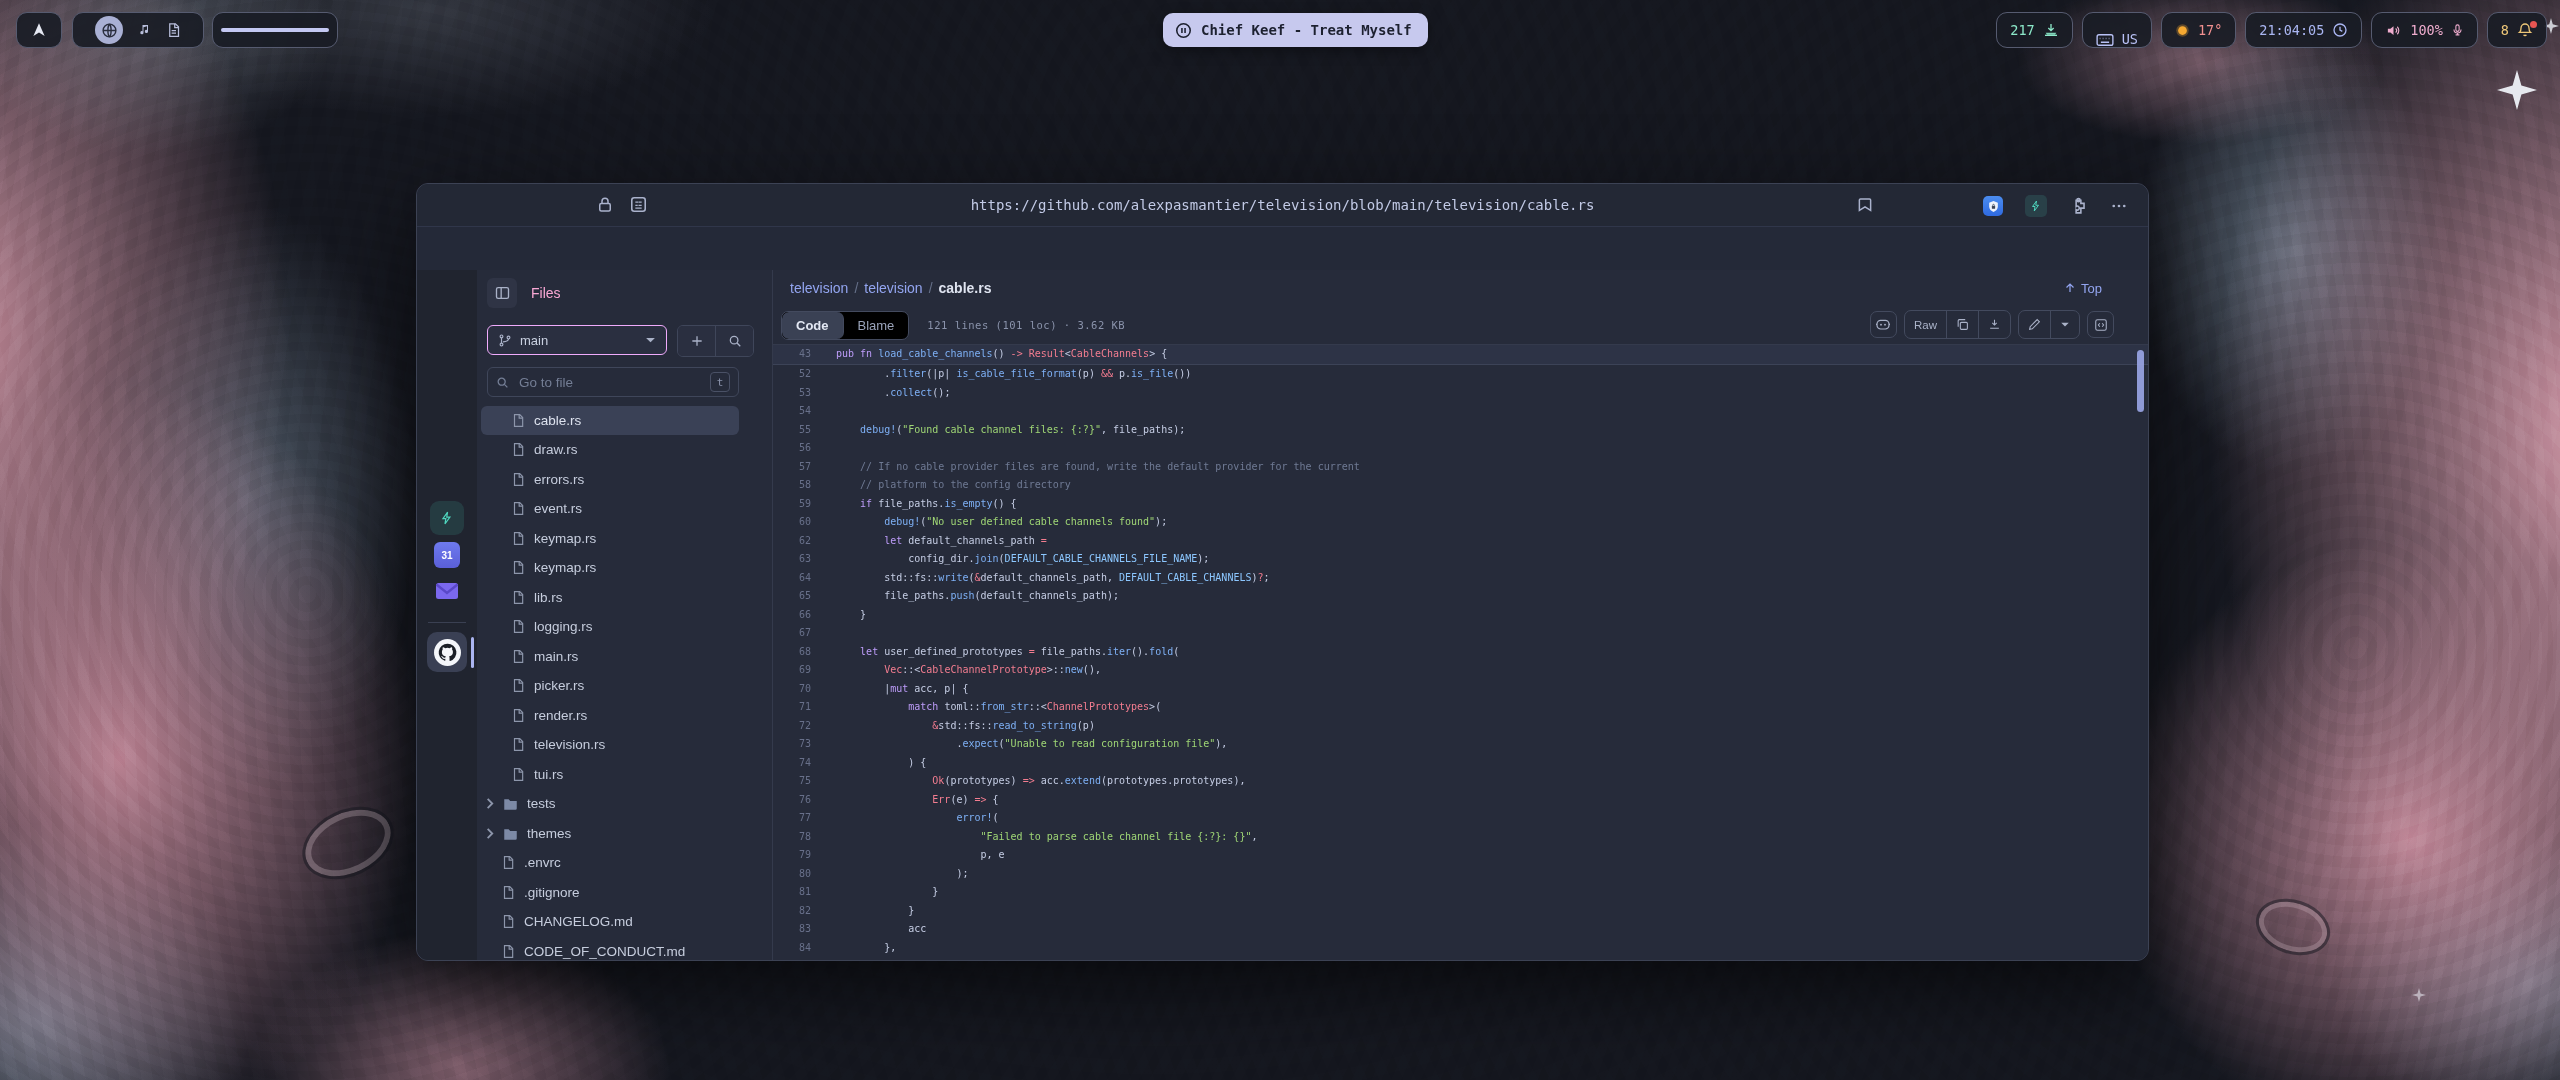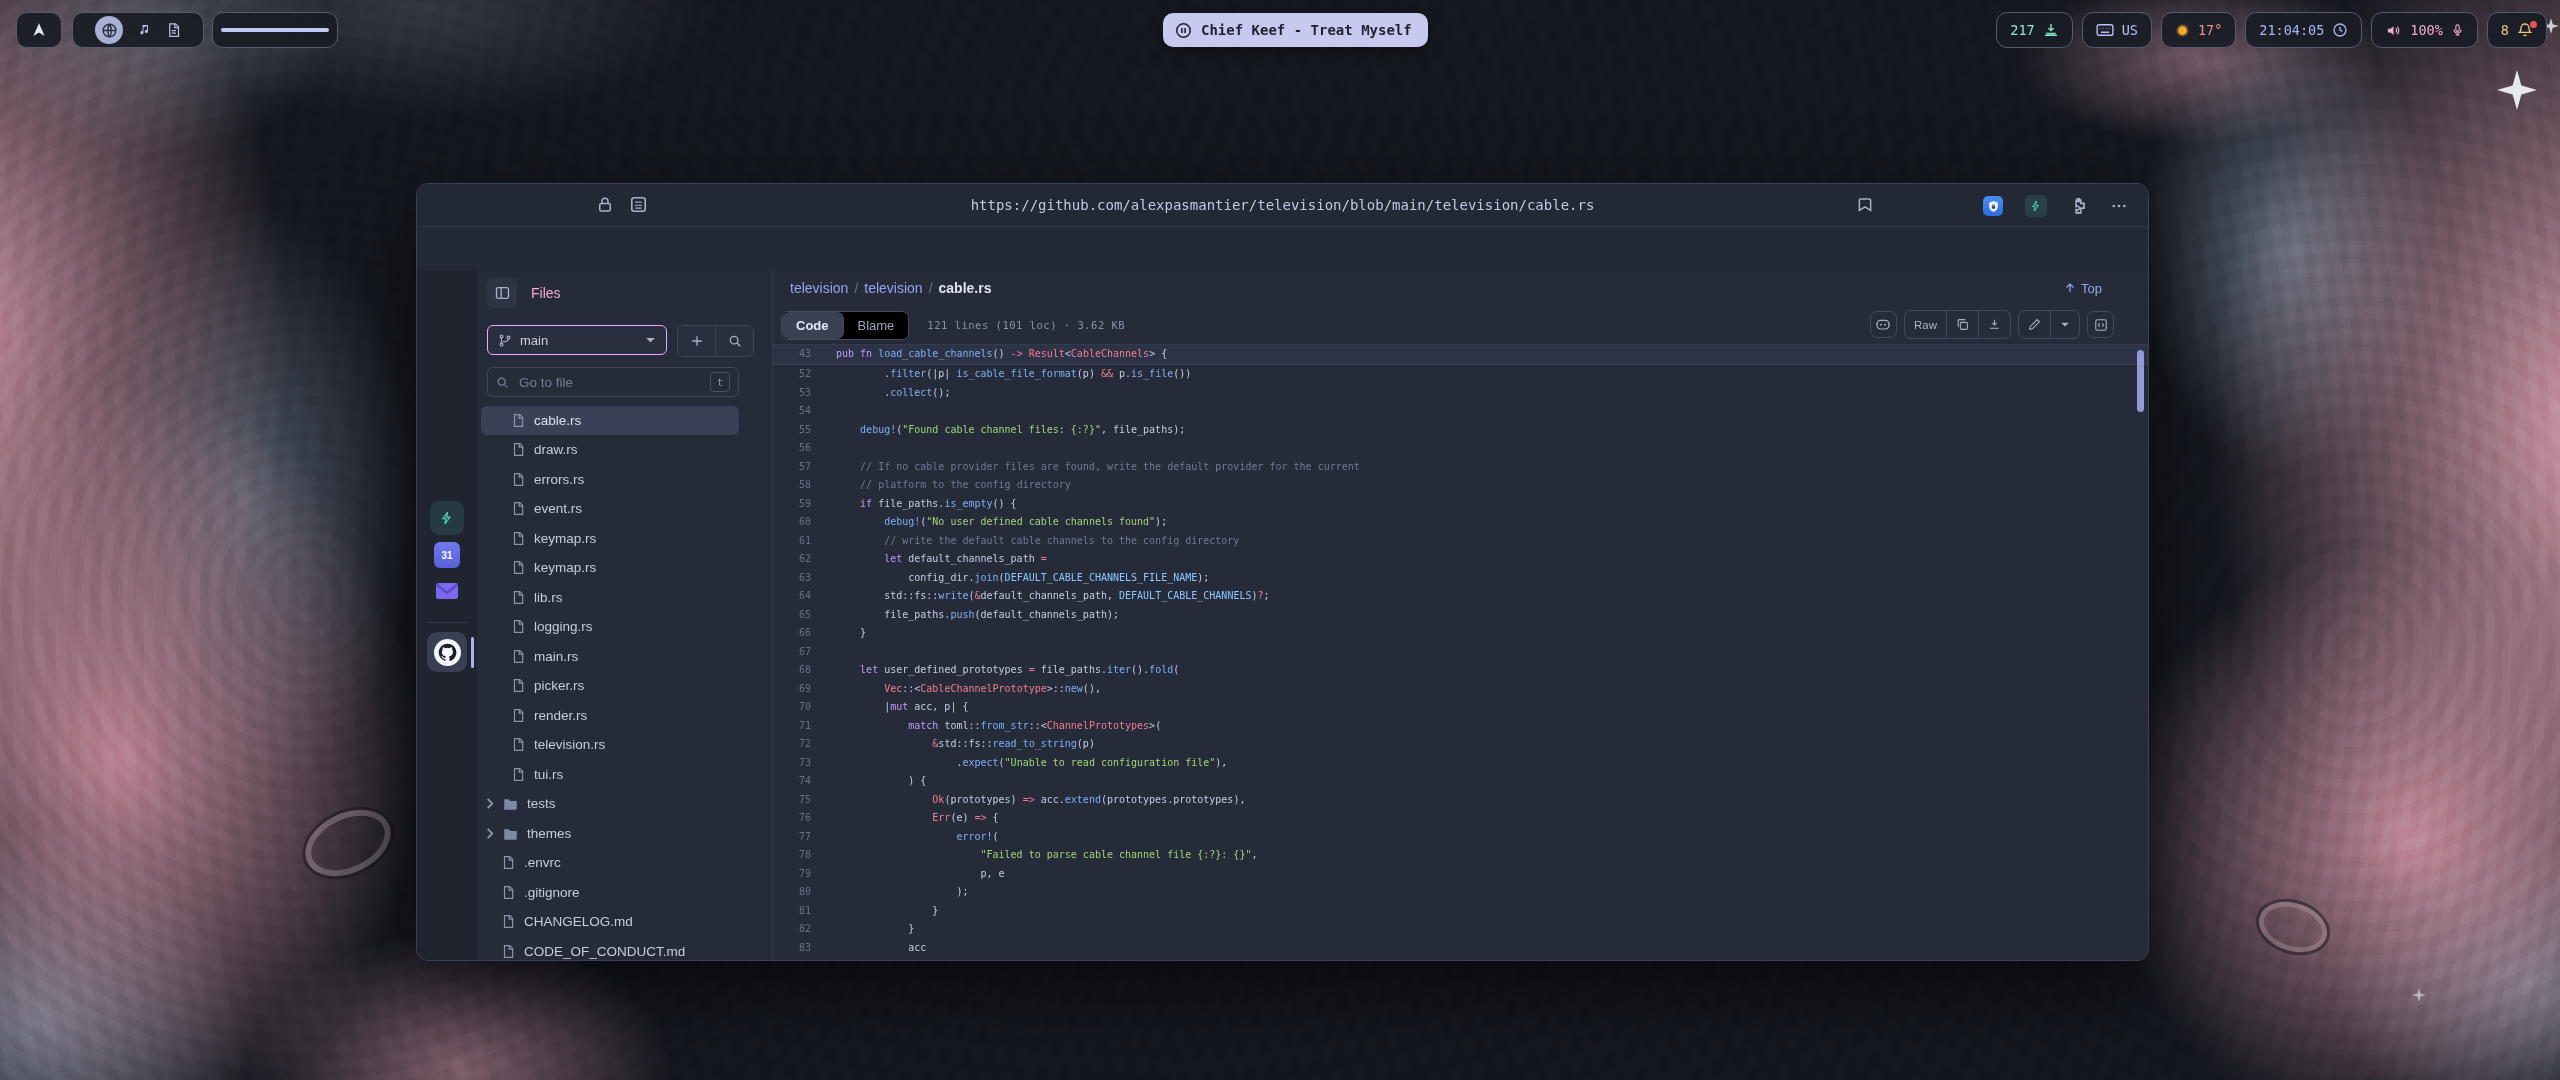--- a/index.html
+++ b/index.html
@@ -50,21 +50,21 @@
   .p-win{left:212px;width:126px;justify-content:center;}
   .win-line{width:108px;height:3.5px;border-radius:2px;background:#c3c8f2;}
   .p-media{left:1163px;top:13px;height:34px;width:auto;padding:0 16px 0 12px;gap:9px;border:none;
     background:#c7c9ee;color:#1d2130;font-weight:bold;font-size:14px;border-radius:10px;
     box-shadow:0 4px 14px rgba(0,0,0,.35);}
   .rightbar{position:absolute;right:13px;top:12px;display:flex;gap:9px;}
   .rpill{position:relative;top:0;height:36px;background:rgba(25,28,37,.92);border:1.5px solid #565b70;
     border-radius:11px;display:flex;align-items:center;gap:8px;padding:0 13px;box-sizing:border-box;
     font-family:"DejaVu Sans Mono",monospace;font-size:13.5px;}
   .w-net{color:var(--c-teal);}
-  .w-kb{color:var(--c-lavender);}
+  .w-kb{color:var(--c-lavender);align-items:flex-end;}
   .w-weather{color:var(--c-coral);}
   .w-clock{color:var(--c-clock);}
   .w-audio{color:var(--c-pink);}
   .w-notif{color:var(--c-yellow);}
   .belldot{position:absolute;right:9px;top:8px;width:7px;height:7px;border-radius:50%;background:var(--c-red);}
 
   
   .window{position:absolute;left:416px;top:183px;width:1731px;height:776px;
     background:#242938;border:1px solid #3c4254;border-radius:12px;
     box-shadow:0 26px 80px rgba(0,0,0,.6);display:flex;flex-direction:column;overflow:hidden;gap:43px;}
@@ -626,21 +626,20 @@
               <div class="code-line sticky"><span class="ln">43</span><span class="cl"><span class="tk-k">pub fn </span><span class="tk-f">load_cable_channels</span><span class="tk-p">()</span><span class="tk-t"> -&gt; </span><span class="tk-t">Result</span><span class="tk-p">&lt;</span><span class="tk-t">CableChannels</span><span class="tk-p">&gt; {</span></span></div>
               <div class="code-line"><span class="ln">52</span><span class="cl"><span class="tk-p">        .</span><span class="tk-f">filter</span><span class="tk-p">(|p| </span><span class="tk-f">is_cable_file_format</span><span class="tk-p">(p) </span><span class="tk-t">&amp;&amp;</span><span class="tk-p"> p.</span><span class="tk-f">is_file</span><span class="tk-p">())</span></span></div>
               <div class="code-line"><span class="ln">53</span><span class="cl"><span class="tk-p">        .</span><span class="tk-f">collect</span><span class="tk-p">();</span></span></div>
               <div class="code-line"><span class="ln">54</span><span class="cl"></span></div>
               <div class="code-line"><span class="ln">55</span><span class="cl"><span class="tk-p">    </span><span class="tk-f">debug!</span><span class="tk-p">(</span><span class="tk-s">"Found cable channel files: {:?}"</span><span class="tk-p">, file_paths);</span></span></div>
               <div class="code-line"><span class="ln">56</span><span class="cl"></span></div>
               <div class="code-line"><span class="ln">57</span><span class="cl"><span class="tk-p">    </span><span class="tk-c">// If no cable provider files are found, write the default provider for the current</span></span></div>
               <div class="code-line"><span class="ln">58</span><span class="cl"><span class="tk-p">    </span><span class="tk-c">// platform to the config directory</span></span></div>
               <div class="code-line"><span class="ln">59</span><span class="cl"><span class="tk-p">    </span><span class="tk-k">if</span><span class="tk-p"> file_paths.</span><span class="tk-f">is_empty</span><span class="tk-p">() {</span></span></div>
               <div class="code-line"><span class="ln">60</span><span class="cl"><span class="tk-p">        </span><span class="tk-f">debug!</span><span class="tk-p">(</span><span class="tk-s">"No user defined cable channels found"</span><span class="tk-p">);</span></span></div>
-              <div class="code-line"><span class="ln">61</span><span class="cl"><span class="tk-p">        </span><span class="tk-c">// write the default cable channels to the config directory</span></span></div>
               <div class="code-line"><span class="ln">62</span><span class="cl"><span class="tk-p">        </span><span class="tk-k">let</span><span class="tk-p"> default_channels_path </span><span class="tk-t">=</span></span></div>
               <div class="code-line"><span class="ln">63</span><span class="cl"><span class="tk-p">            config_dir.</span><span class="tk-f">join</span><span class="tk-p">(</span><span class="tk-n">DEFAULT_CABLE_CHANNELS_FILE_NAME</span><span class="tk-p">);</span></span></div>
               <div class="code-line"><span class="ln">64</span><span class="cl"><span class="tk-p">        std::fs::</span><span class="tk-f">write</span><span class="tk-p">(</span><span class="tk-t">&amp;</span><span class="tk-p">default_channels_path, </span><span class="tk-n">DEFAULT_CABLE_CHANNELS</span><span class="tk-p">)</span><span class="tk-t">?</span><span class="tk-p">;</span></span></div>
               <div class="code-line"><span class="ln">65</span><span class="cl"><span class="tk-p">        file_paths.</span><span class="tk-f">push</span><span class="tk-p">(default_channels_path);</span></span></div>
               <div class="code-line"><span class="ln">66</span><span class="cl"><span class="tk-p">    }</span></span></div>
               <div class="code-line"><span class="ln">67</span><span class="cl"></span></div>
               <div class="code-line"><span class="ln">68</span><span class="cl"><span class="tk-p">    </span><span class="tk-k">let</span><span class="tk-p"> user_defined_prototypes </span><span class="tk-t">=</span><span class="tk-p"> file_paths.</span><span class="tk-f">iter</span><span class="tk-p">().</span><span class="tk-f">fold</span><span class="tk-p">(</span></span></div>
               <div class="code-line"><span class="ln">69</span><span class="cl"><span class="tk-p">        </span><span class="tk-t">Vec</span><span class="tk-p">::&lt;</span><span class="tk-t">CableChannelPrototype</span><span class="tk-p">&gt;::</span><span class="tk-f">new</span><span class="tk-p">(),</span></span></div>
               <div class="code-line"><span class="ln">70</span><span class="cl"><span class="tk-p">        |</span><span class="tk-k">mut</span><span class="tk-p"> acc, p| {</span></span></div>
               <div class="code-line"><span class="ln">71</span><span class="cl"><span class="tk-p">            </span><span class="tk-k">match</span><span class="tk-p"> toml::</span><span class="tk-f">from_str</span><span class="tk-p">::&lt;</span><span class="tk-t">ChannelPrototypes</span><span class="tk-p">&gt;(</span></span></div>

